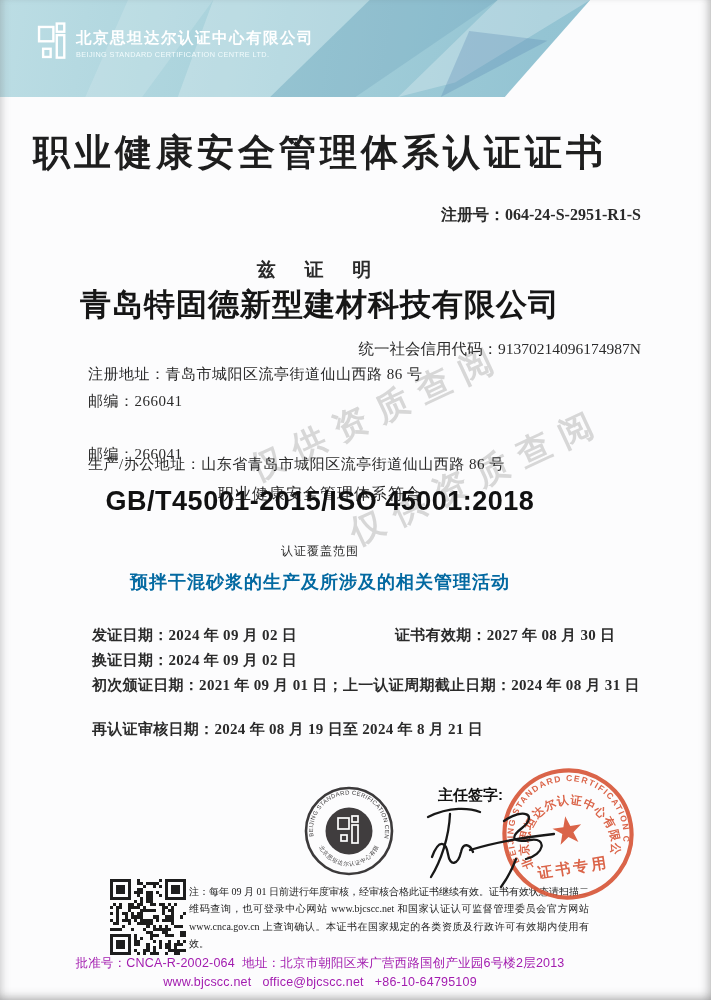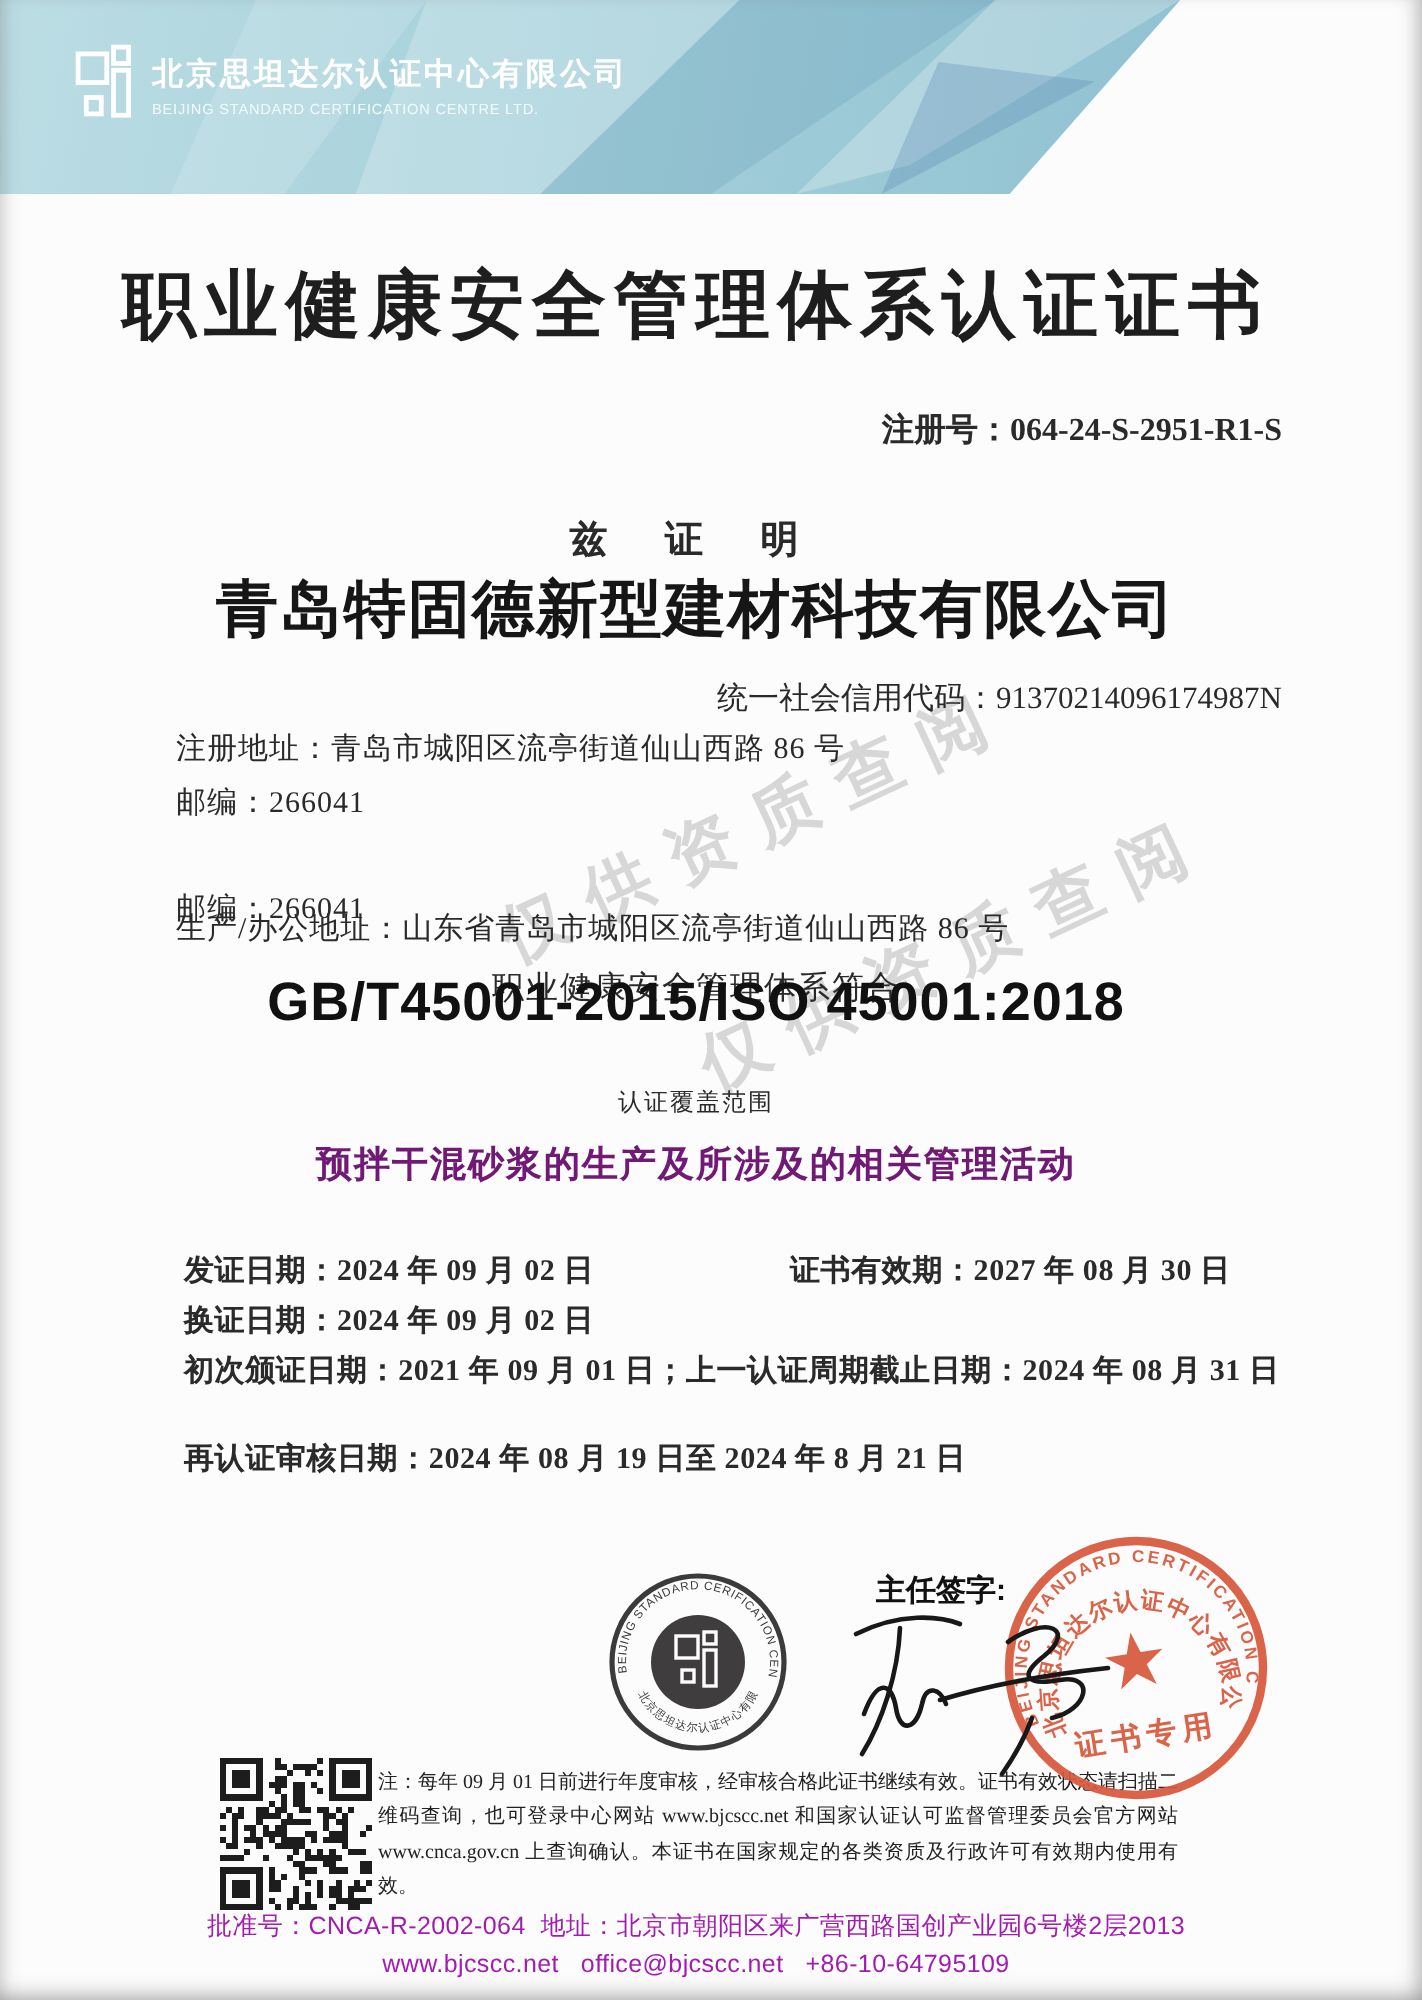--- a/index.html
+++ b/index.html
@@ -26,33 +26,33 @@
   .brand-text .en{color:#f2fbfc;font-family:"Liberation Sans","DejaVu Sans",sans-serif;
         font-size:7.3px;letter-spacing:.4px;margin-top:3px;}
   
   .wm{position:absolute;z-index:1;font-size:34px;letter-spacing:12px;white-space:nowrap;
       color:rgba(128,128,128,.30);transform:rotate(-25deg);transform-origin:0 50%;
       font-weight:bold;}
   .wm1{left:252px;top:448px;}
   .wm2{left:352px;top:512px;}
   
   .abs{position:absolute;z-index:2;}
-  .ctr{left:0;width:640px;text-align:center;padding-left:28px;}
+  .ctr{left:0;width:640px;text-align:center;}
   .title{top:128px;font-size:37px;font-weight:900;letter-spacing:4px;color:#1e1e1e;}
   .reg{top:205px;right:70px;font-size:16px;font-weight:bold;}
   .hereby{top:257px;font-size:19px;letter-spacing:12px;font-weight:600;}
   .company{top:284px;font-size:31px;font-weight:900;letter-spacing:1px;color:#161616;}
   .uscc{top:339px;right:70px;font-size:15.5px;}
   .addr{left:88px;font-size:15px;letter-spacing:.5px;}
   .a1{top:365px;} .a2{top:392px;} .a3{top:418px;margin-top:37px;} .a4{top:445px;}
   .conform{top:484px;font-size:16px;letter-spacing:1px;}
   .stdcode{top:486px;font-size:27px;font-weight:900;
            font-family:"Liberation Sans","DejaVu Sans",sans-serif;letter-spacing:.5px;color:#111;}
   .scopelbl{top:543px;font-size:12px;letter-spacing:1px;}
-  .scope{top:570px;font-size:18px;font-weight:bold;letter-spacing:1px;color:#701a75;}
+  .scope{top:570px;font-size:18px;font-weight:bold;letter-spacing:1px;color:#0369a1;}
   .dates{font-size:15px;font-weight:600;letter-spacing:.3px;}
   .d1a{left:92px;top:626px;} .d1b{left:375px;top:626px;margin-left:20px;}
   .d2{left:92px;top:651px;} .d3{left:92px;top:676px;} .d4{left:92px;top:701px;margin-top:19px;}
   
   .black-stamp{left:303px;top:785px;width:92px;height:92px;z-index:3;}
   .red-stamp{left:500px;top:766px;width:136px;height:136px;z-index:3;
              transform:rotate(-9deg);opacity:.92;}
   .signlbl{left:438px;top:786px;font-size:15px;font-weight:bold;
            font-family:"Liberation Sans","DejaVu Sans",sans-serif;color:#111;}
   .sig{left:412px;top:797px;width:150px;height:95px;z-index:4;}

